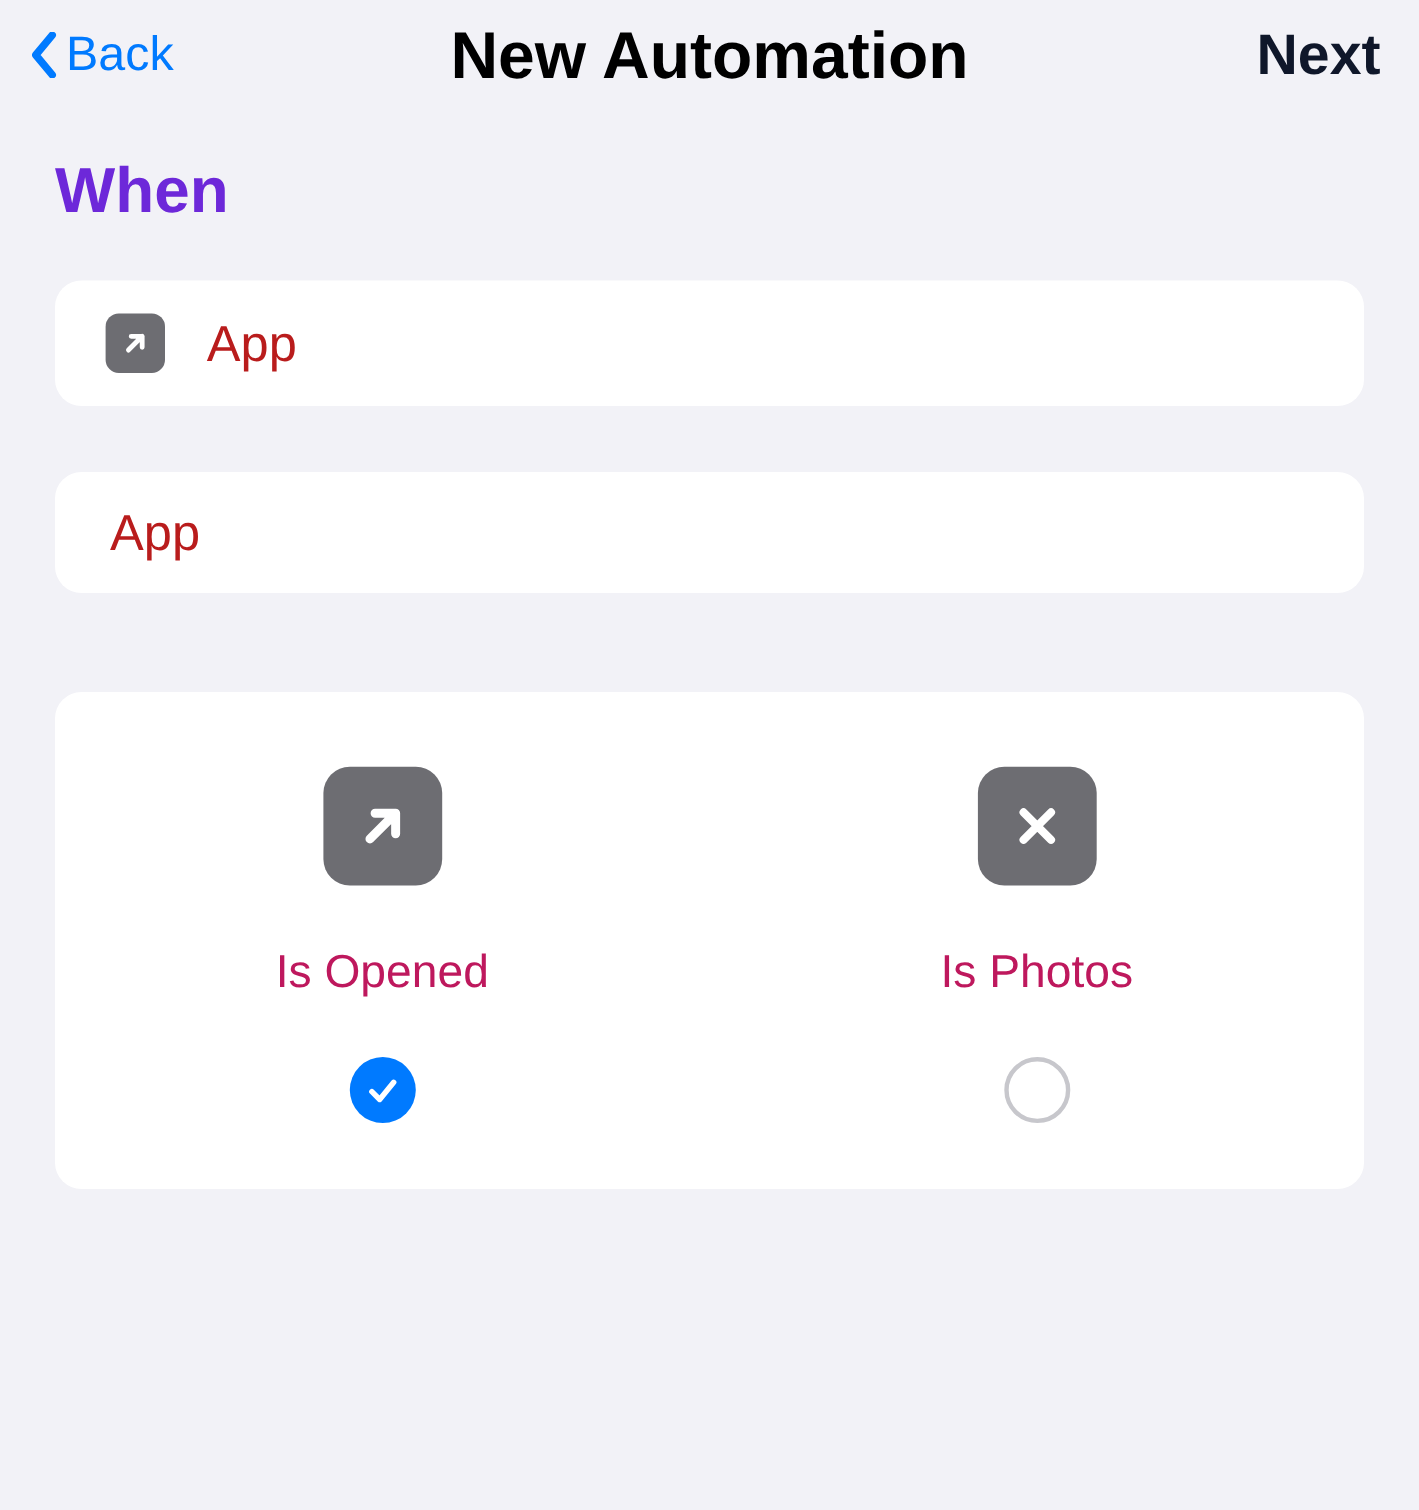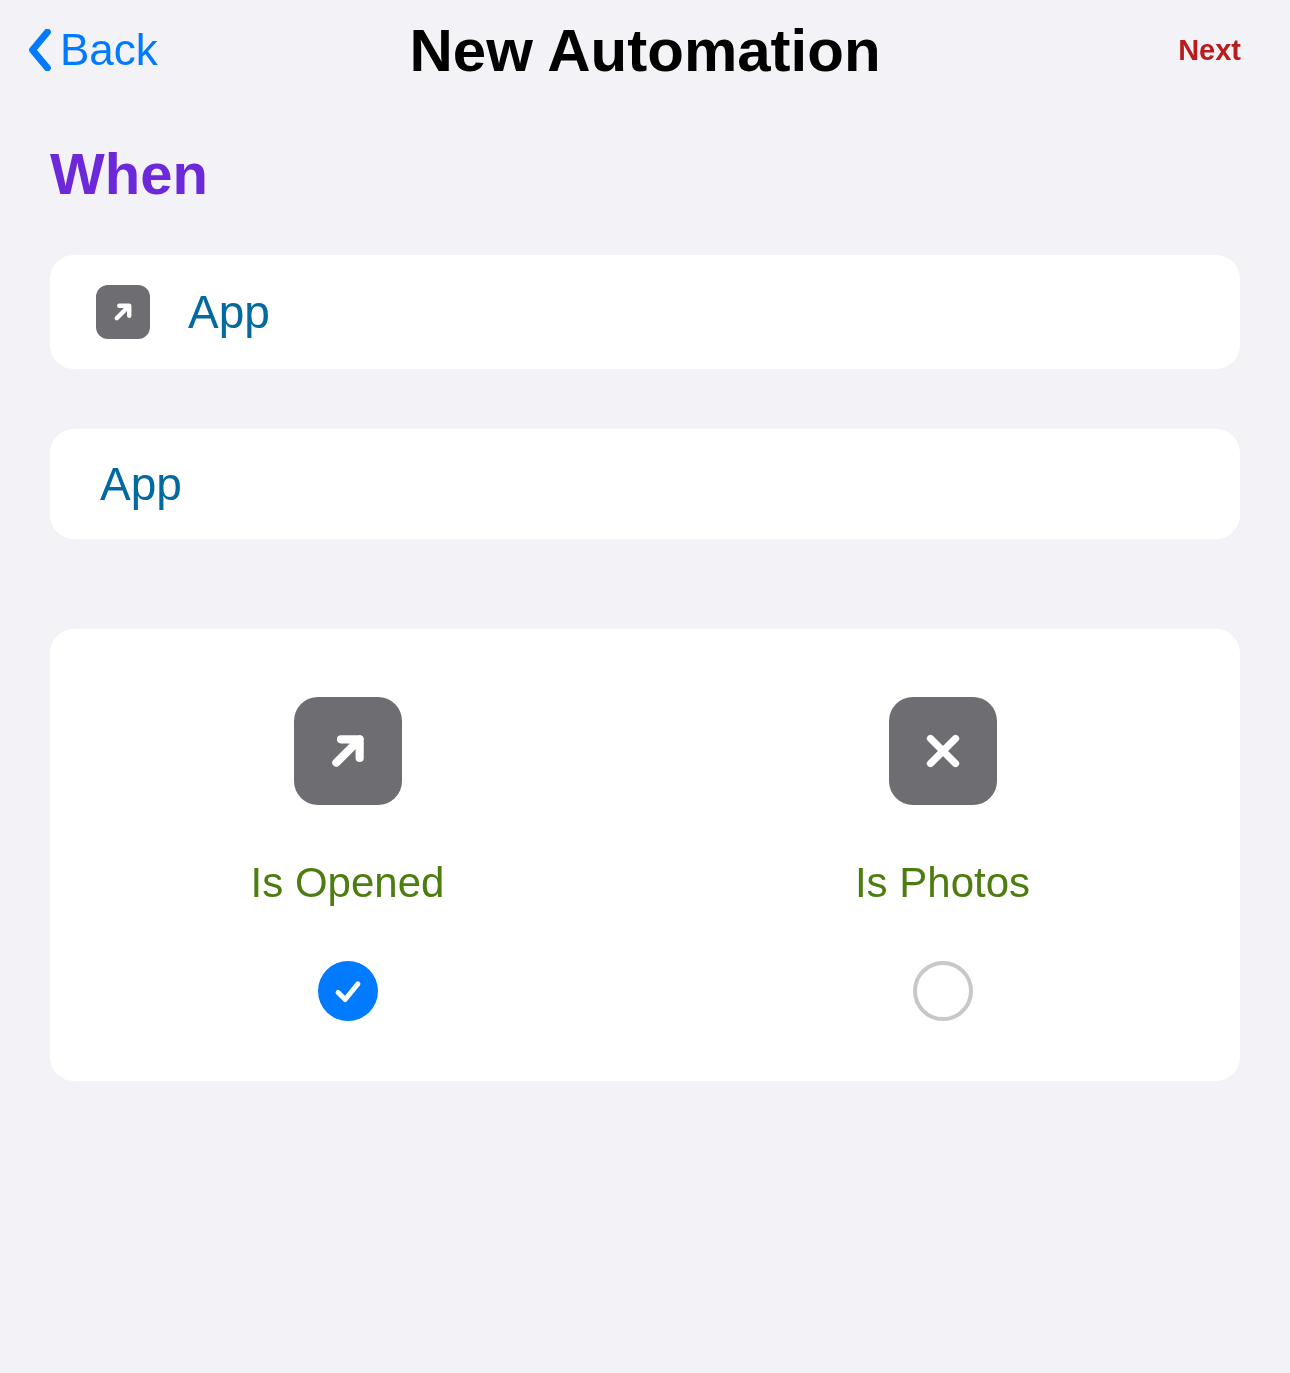--- a/index.html
+++ b/index.html
@@ -11,21 +11,21 @@
       font-family: -apple-system, BlinkMacSystemFont, "Segoe UI", Helvetica, Arial, sans-serif;
       background: #f2f2f7;
       width: 1290px;
       height: 1373px;
       overflow: hidden;
     }
     .nav-bar {
       display: flex;
       align-items: center;
       justify-content: space-between;
-      padding: 18px 49px 18px 26px;
+      padding: 18px 35px 18px 26px;
       height: 100px;
     }
     .back-button {
       display: flex;
       align-items: center;
       color: #007aff;
       font-size: 44px;
       font-weight: 400;
       cursor: pointer;
       gap: 6px;
@@ -36,22 +36,22 @@
     }
     .nav-title {
       font-size: 60px;
       font-weight: 600;
       color: #000;
       position: absolute;
       left: 50%;
       transform: translateX(-50%);
     }
     .next-button {
-      color: #b91c1c;
-      font-size: 29px;
+      color: #0f172a;
+      font-size: 52px;
       font-weight: 600;
       cursor: pointer;
     }
     .content {
       padding: 40px 50px 0 50px;
     }
     .section-title {
       font-size: 58px;
       font-weight: 700;
       color: #6d28d9;
@@ -74,21 +74,21 @@
       border-radius: 12px;
       display: flex;
       align-items: center;
       justify-content: center;
       margin-right: 38px;
       flex-shrink: 0;
     }
     .row-label {
       font-size: 46px;
       font-weight: 400;
-      color: #0369a1;
+      color: #b91c1c;
     }
     .row-app-select {
       display: flex;
       align-items: center;
       justify-content: space-between;
       padding: 28px 50px;
     }
     .row-value {
       font-size: 46px;
       font-weight: 400;
@@ -113,21 +113,21 @@
       height: 108px;
       background: #6d6d72;
       border-radius: 24px;
       display: flex;
       align-items: center;
       justify-content: center;
     }
     .option-label {
       font-size: 42px;
       font-weight: 400;
-      color: #4d7c0f;
+      color: #be185d;
     }
     .checkbox {
       width: 60px;
       height: 60px;
       border-radius: 50%;
       display: flex;
       align-items: center;
       justify-content: center;
     }
     .checkbox.checked {

